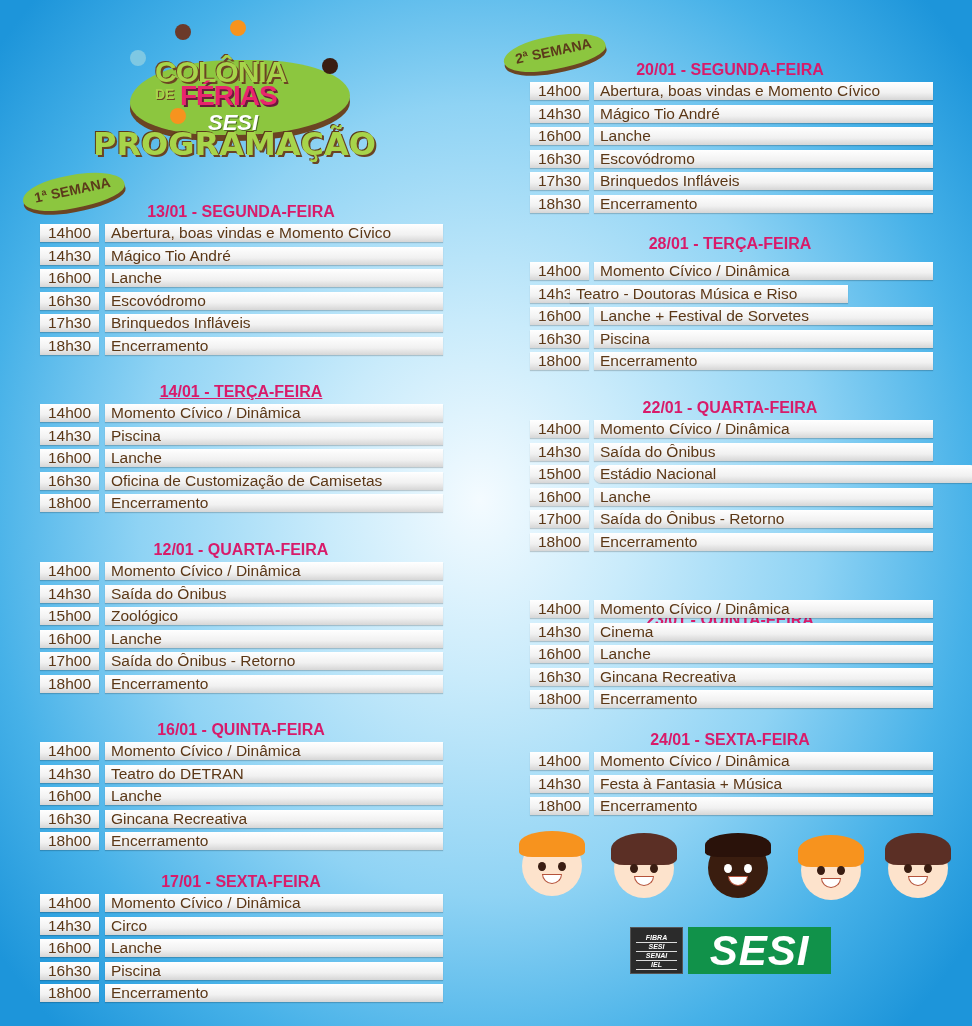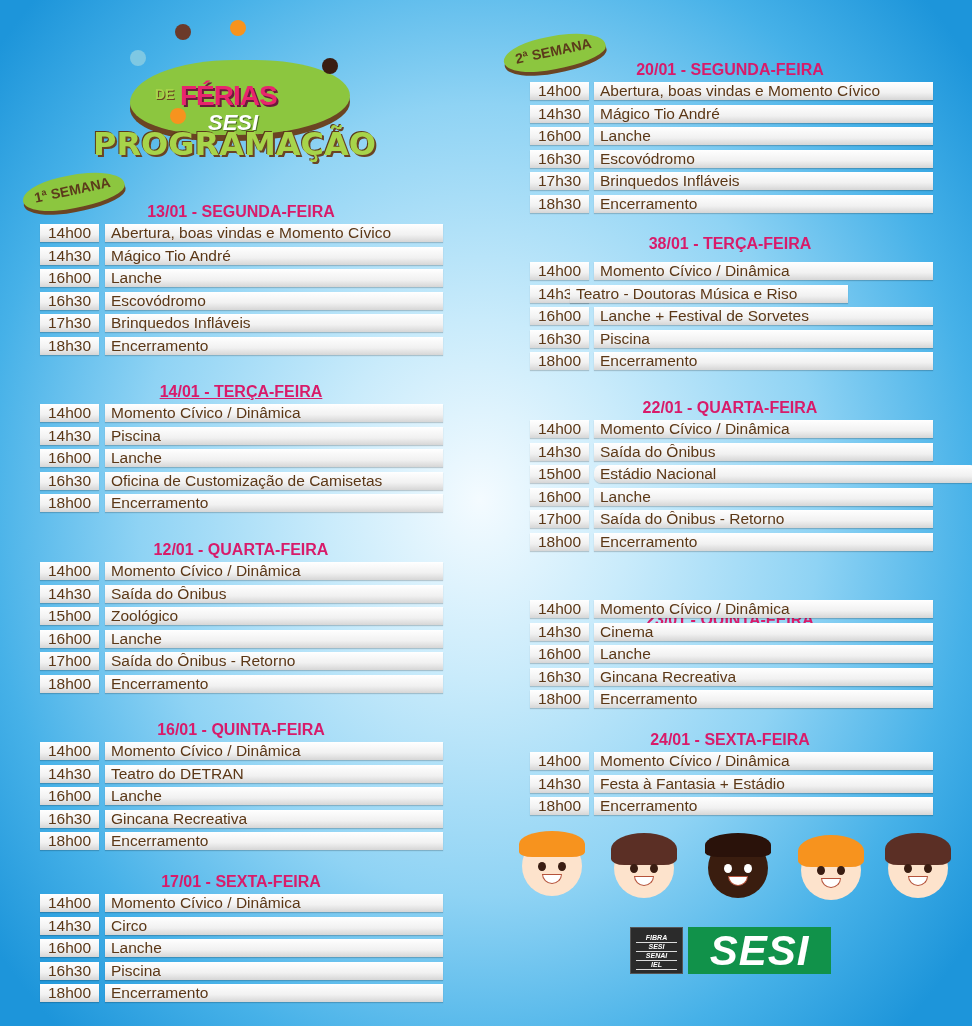--- a/index.html
+++ b/index.html
@@ -76,20 +76,21 @@
 </head>
 <body>
 
 <div class="logo">
   <div class="island"></div>
   <div class="kid" style="left:85px;top:4px;background:#6b3a2a;"></div>
   <div class="kid" style="left:140px;top:0px;background:#f7931e;"></div>
   <div class="kid" style="left:40px;top:30px;background:#7ec8e3;"></div>
   <div class="kid" style="left:232px;top:38px;background:#3a1d12;"></div>
   <div class="kid" style="left:80px;top:88px;background:#f7931e;"></div>
+  <div class="title-colonia">COLÔNIA</div>
   <div class="title-de">DE</div>
   <div class="title-ferias">FÉRIAS</div>
   <div class="title-sesi">SESI</div>
 </div>
 <div class="programacao">PROGRAMAÇÃO</div>
 
 <div class="week-badge" style="left:22px;top:175px;">
   <span>1</span><sup>a</sup><span> SEMANA</span>
 </div>
 <div id="week0">
@@ -230,21 +231,21 @@
       <div class="activity" style="left: 594px; width: 339px;">Escovódromo</div>
     </div>
     <div class="row" style="left: 0px; top: 172.4px;">
       <div class="time" style="left: 530px;">17h30</div>
       <div class="activity" style="left: 594px; width: 339px;">Brinquedos Infláveis</div>
     </div>
     <div class="row" style="left: 0px; top: 195px;">
       <div class="time" style="left: 530px;">18h30</div>
       <div class="activity" style="left: 594px; width: 339px;">Encerramento</div>
     </div>
-    <div class="day-title" style="left: 570px; width: 320px; top: 235px;">38/01 - TERÇA-FEIRA</div>
+    <div class="day-title" style="left: 570px; width: 320px; top: 235px;">28/01 - TERÇA-FEIRA</div>
     <div class="row" style="left: 0px; top: 262px;">
       <div class="time" style="left: 530px;">14h00</div>
       <div class="activity" style="left: 594px; width: 339px;">Momento Cívico / Dinâmica</div>
     </div>
     <div class="row" style="left: 0px; top: 284.6px;">
       <div class="time" style="left: 530px;">14h30</div>
       <div class="activity" style="left: 570px; width: 278px;">Teatro - Doutoras Música e Riso</div>
     </div>
     <div class="row" style="left: 0px; top: 307.2px;">
       <div class="time" style="left: 530px;">16h00</div>
@@ -304,21 +305,21 @@
       <div class="time" style="left: 530px;">18h00</div>
       <div class="activity" style="left: 594px; width: 339px;">Encerramento</div>
     </div>
     <div class="day-title" style="left: 570px; width: 320px; top: 731px;">24/01 - SEXTA-FEIRA</div>
     <div class="row" style="left: 0px; top: 752px;">
       <div class="time" style="left: 530px;">14h00</div>
       <div class="activity" style="left: 594px; width: 339px;">Momento Cívico / Dinâmica</div>
     </div>
     <div class="row" style="left: 0px; top: 774.6px;">
       <div class="time" style="left: 530px;">14h30</div>
-      <div class="activity" style="left: 594px; width: 339px;">Festa à Fantasia + Estádio</div>
+      <div class="activity" style="left: 594px; width: 339px;">Festa à Fantasia + Música</div>
     </div>
     <div class="row" style="left: 0px; top: 797.2px;">
       <div class="time" style="left: 530px;">18h00</div>
       <div class="activity" style="left: 594px; width: 339px;">Encerramento</div>
     </div>
   </div>
 
 <div class="faces">
   <div class="face" style="left:6px;top:6px;">
     <div class="hair" style="background:#f7931e;height:26px;"></div>

